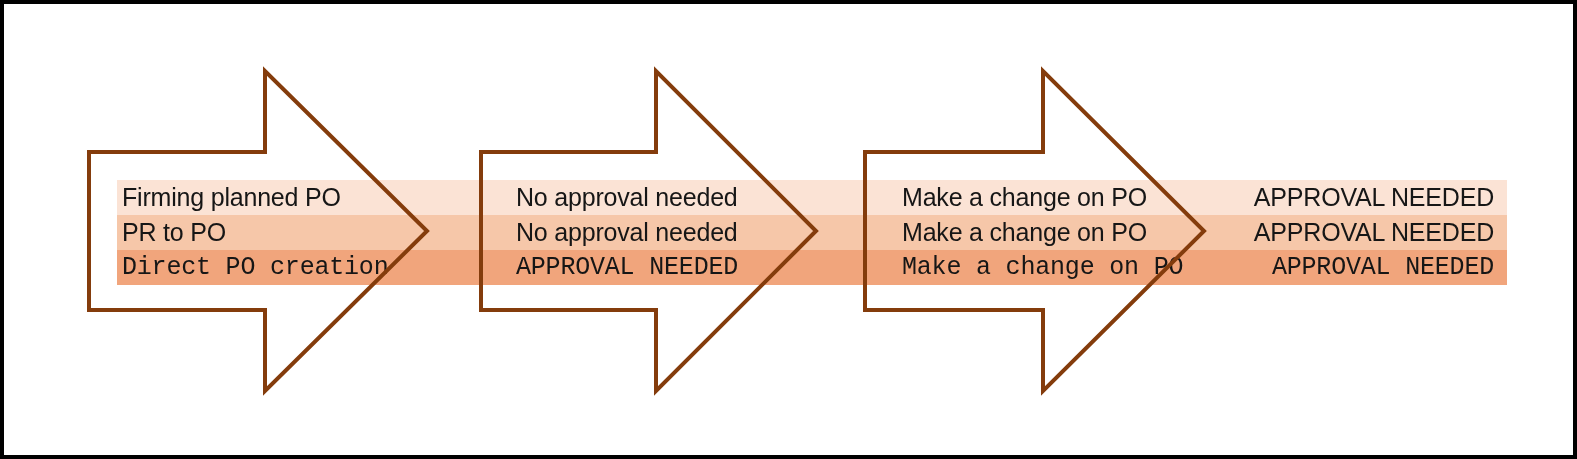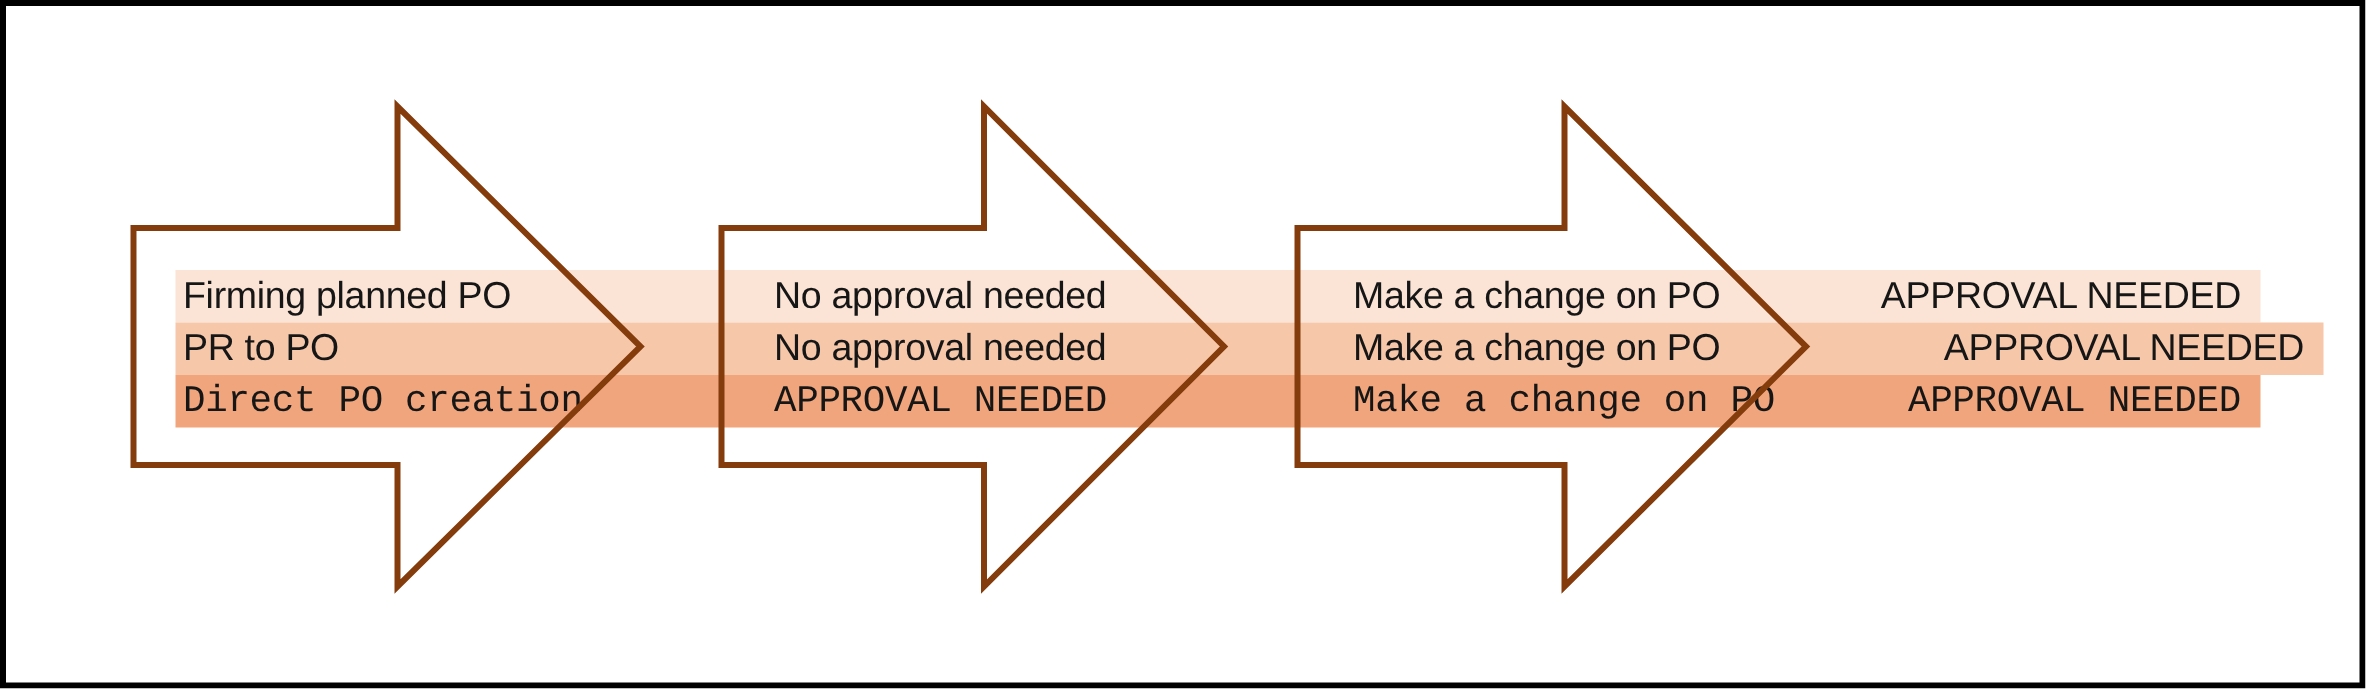--- a/index.html
+++ b/index.html
@@ -59,21 +59,21 @@
 
 <div class="canvas" style="border-color: rgb(0, 0, 0); background-color: rgb(255, 255, 255);">
 
   <div class="band band-1" style="background-color: rgb(251, 227, 213);">
     <span class="cell col-1" style="color: rgb(22, 22, 22);">Firming planned PO</span>
     <span class="cell col-2" style="color: rgb(22, 22, 22);">No approval needed</span>
     <span class="cell col-3" style="color: rgb(22, 22, 22);">Make a change on PO</span>
     <span class="cell col-4" style="color: rgb(22, 22, 22);">APPROVAL NEEDED</span>
   </div>
 
-  <div class="band band-2" style="background-color: rgb(246, 199, 169); padding-left: 42px;">
+  <div class="band band-2" style="background-color: rgb(246, 199, 169);">
     <span class="cell col-1" style="color: rgb(22, 22, 22);">PR to PO</span>
     <span class="cell col-2" style="color: rgb(22, 22, 22);">No approval needed</span>
     <span class="cell col-3" style="color: rgb(22, 22, 22);">Make a change on PO</span>
     <span class="cell col-4" style="color: rgb(22, 22, 22);">APPROVAL NEEDED</span>
   </div>
 
   <div class="band band-3" style="background-color: rgb(241, 165, 124);">
     <span class="cell col-1" style="color: rgb(22, 22, 22);">Direct PO creation</span>
     <span class="cell col-2" style="color: rgb(22, 22, 22);">APPROVAL NEEDED</span>
     <span class="cell col-3" style="color: rgb(22, 22, 22);">Make a change on PO</span>

